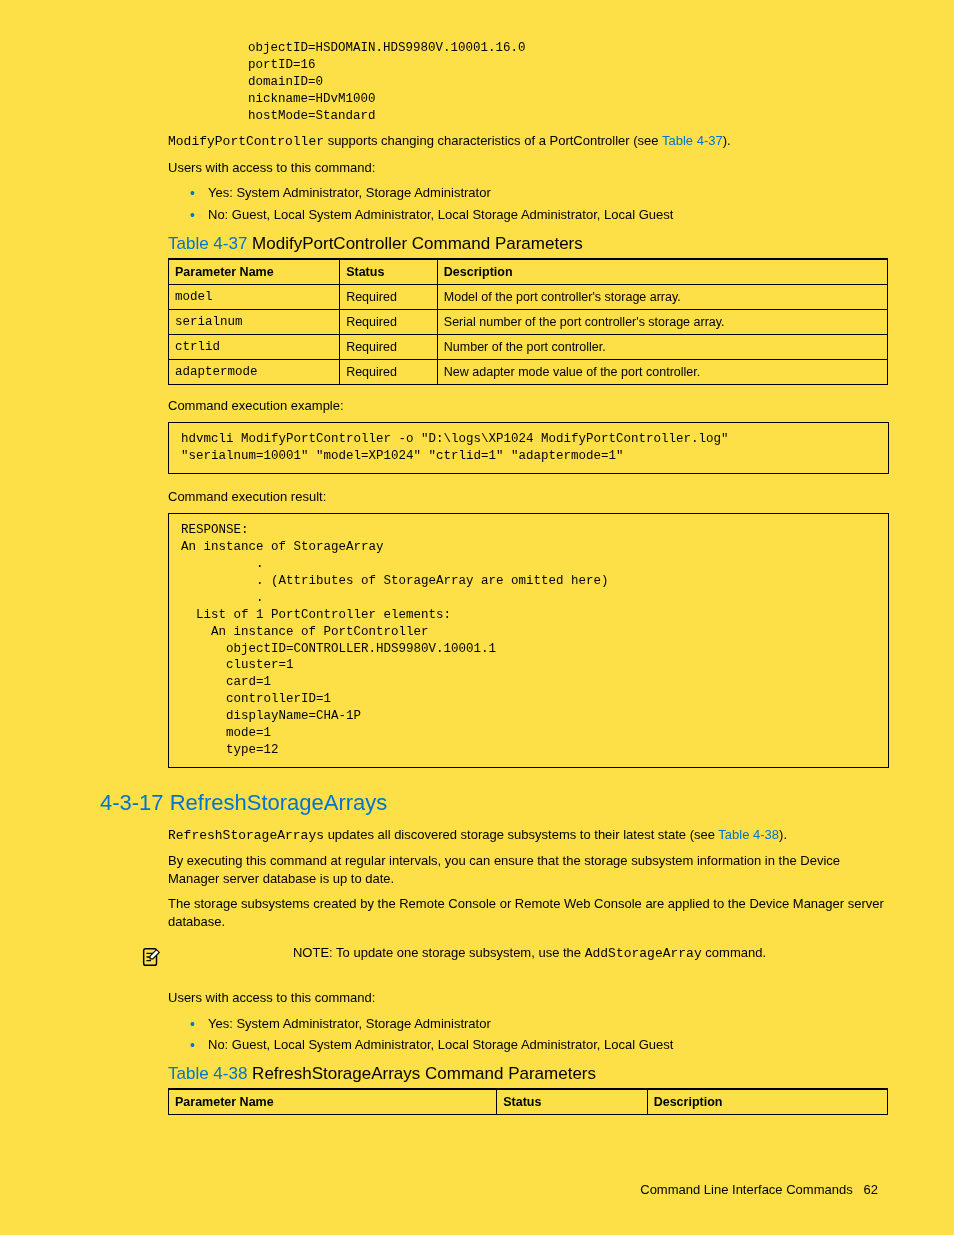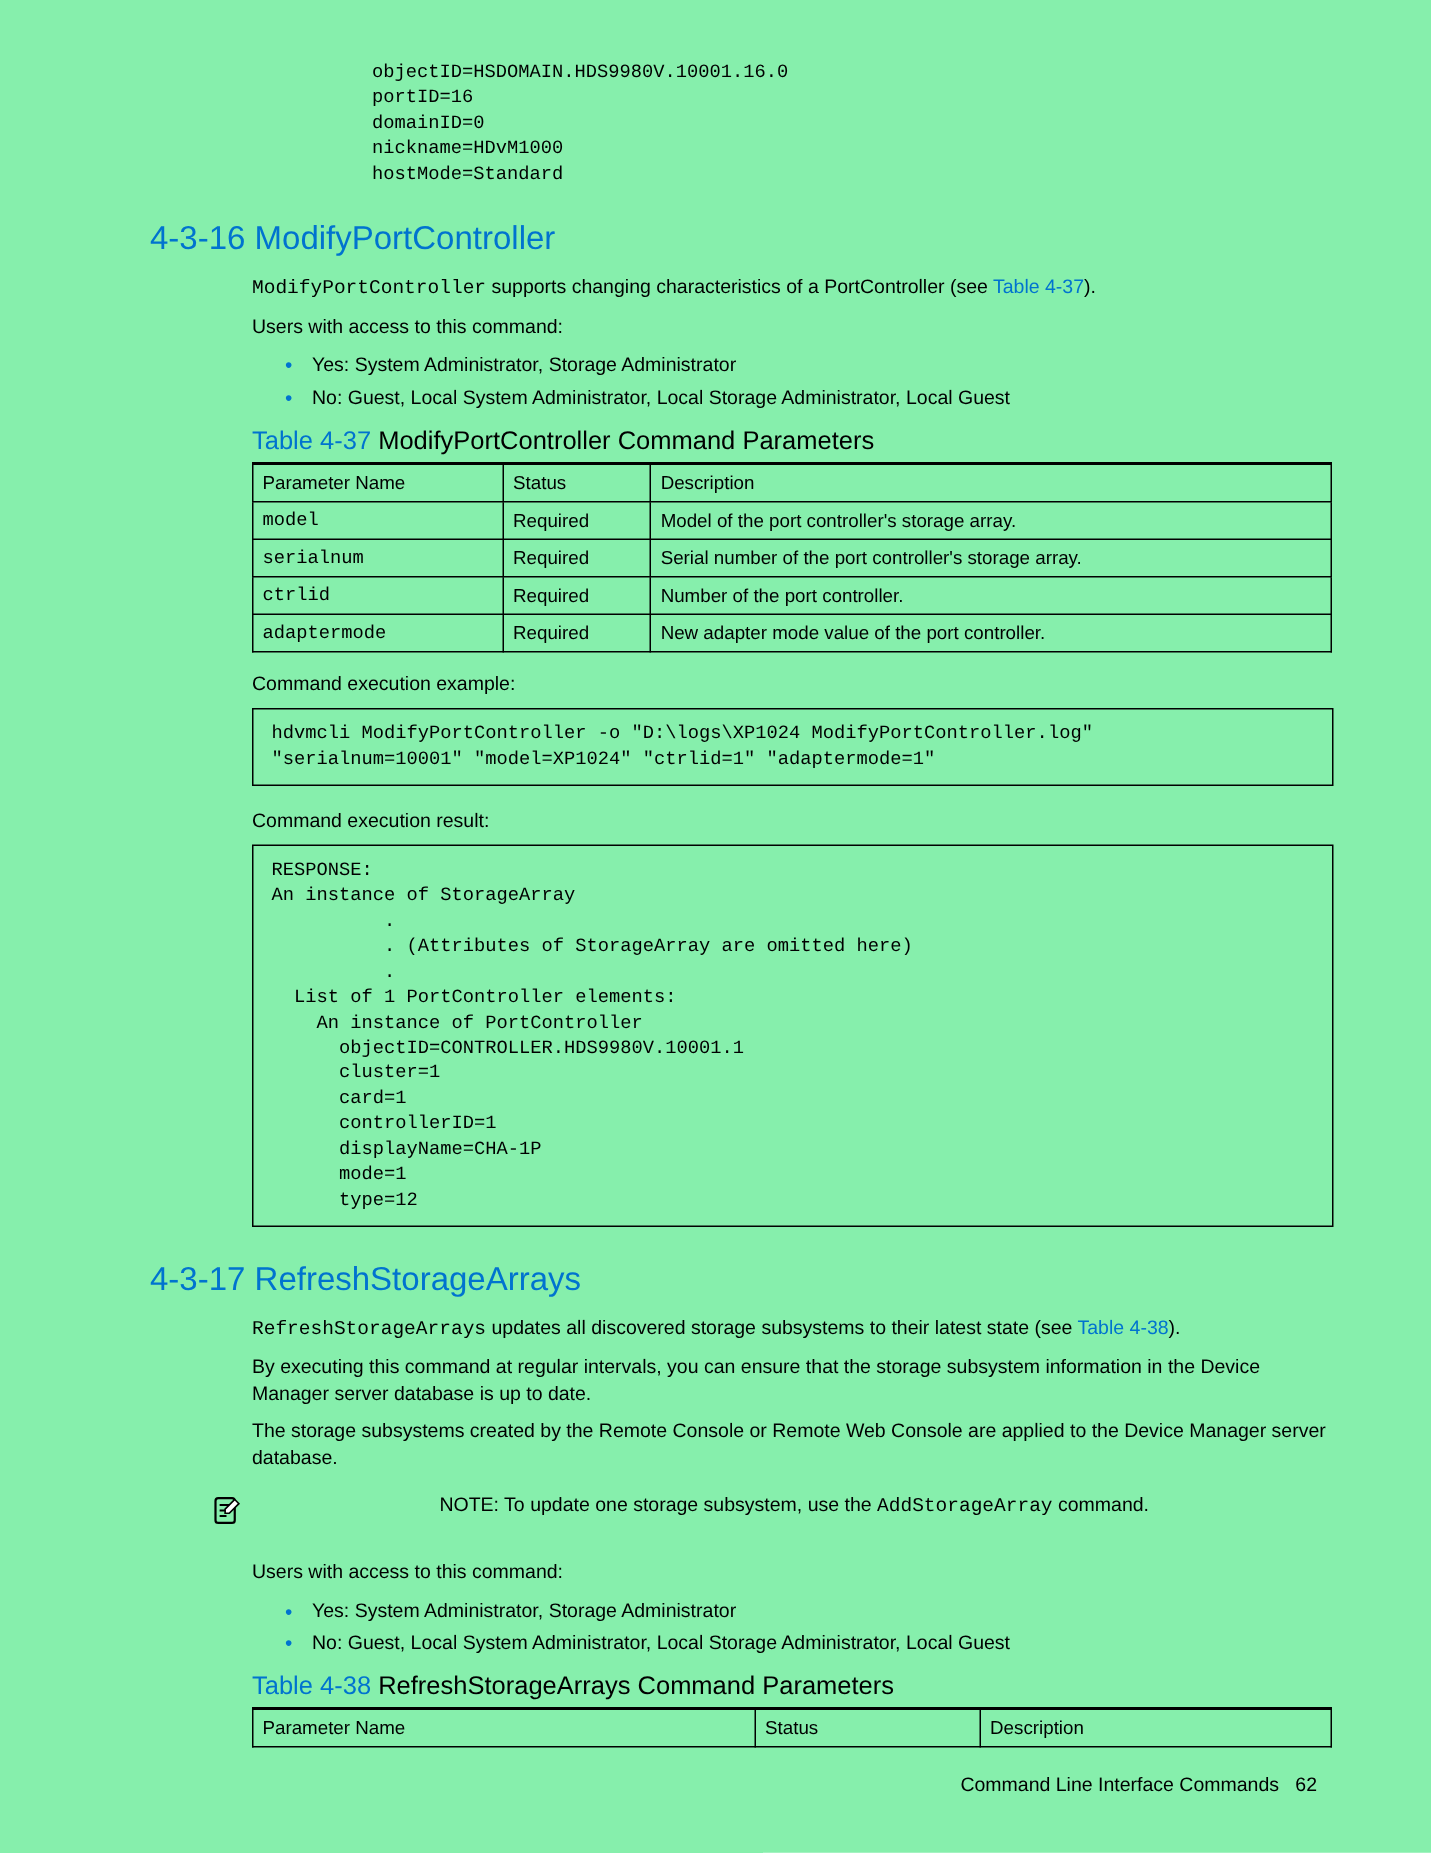--- a/index.html
+++ b/index.html
@@ -8,21 +8,21 @@
     color: #000;
     margin: 0;
     background: #fff;
   }
   .page {
     width: 954px;
     min-height: 1235px;
     box-sizing: border-box;
     padding: 40px 65px 40px 100px;
     position: relative;
-    background: #86efac;
+    background: #fde047;
   }
   .code-block {
     font-family: "Courier New", monospace;
     font-size: 12.5px;
     white-space: pre;
     line-height: 1.35;
   }
   .code-box {
     border: 1px solid #000;
     padding: 8px 12px;
@@ -73,21 +73,21 @@
     width: 720px;
     font-size: 12.5px;
   }
   table.param-table th, table.param-table td {
     border: 1px solid #000;
     padding: 5px 6px;
     text-align: left;
     vertical-align: top;
   }
   table.param-table thead tr { border-top: 2px solid #000; }
-  table.param-table thead th { font-weight: normal; }
+  table.param-table thead th { font-weight: bold; }
   table.param-table .pn { font-family: "Courier New", monospace; }
   .note-row {
     display: flex;
     align-items: flex-start;
     margin: 14px 0 18px 40px;
   }
   .note-icon {
     width: 22px;
     flex: 0 0 22px;
     margin-right: 8px;
@@ -111,21 +111,20 @@
 <body>
 
 <div class="page">
 
   <div class="code-block pre-indent">objectID=HSDOMAIN.HDS9980V.10001.16.0
 portID=16
 domainID=0
 nickname=HDvM1000
 hostMode=Standard</div>
 
-  <h2 class="section-head">4-3-16 ModifyPortController</h2>
 
   <p class="body-text">
     <span class="mono-inline">ModifyPortController</span><span> supports changing characteristics of a PortController (see </span><a class="xref">Table 4-37</a><span>).</span>
   </p>
 
   <p class="body-text">Users with access to this command:</p>
 
   <ul class="bullets">
     <li>Yes: System Administrator, Storage Administrator</li>
     <li>No: Guest, Local System Administrator, Local Storage Administrator, Local Guest</li>

